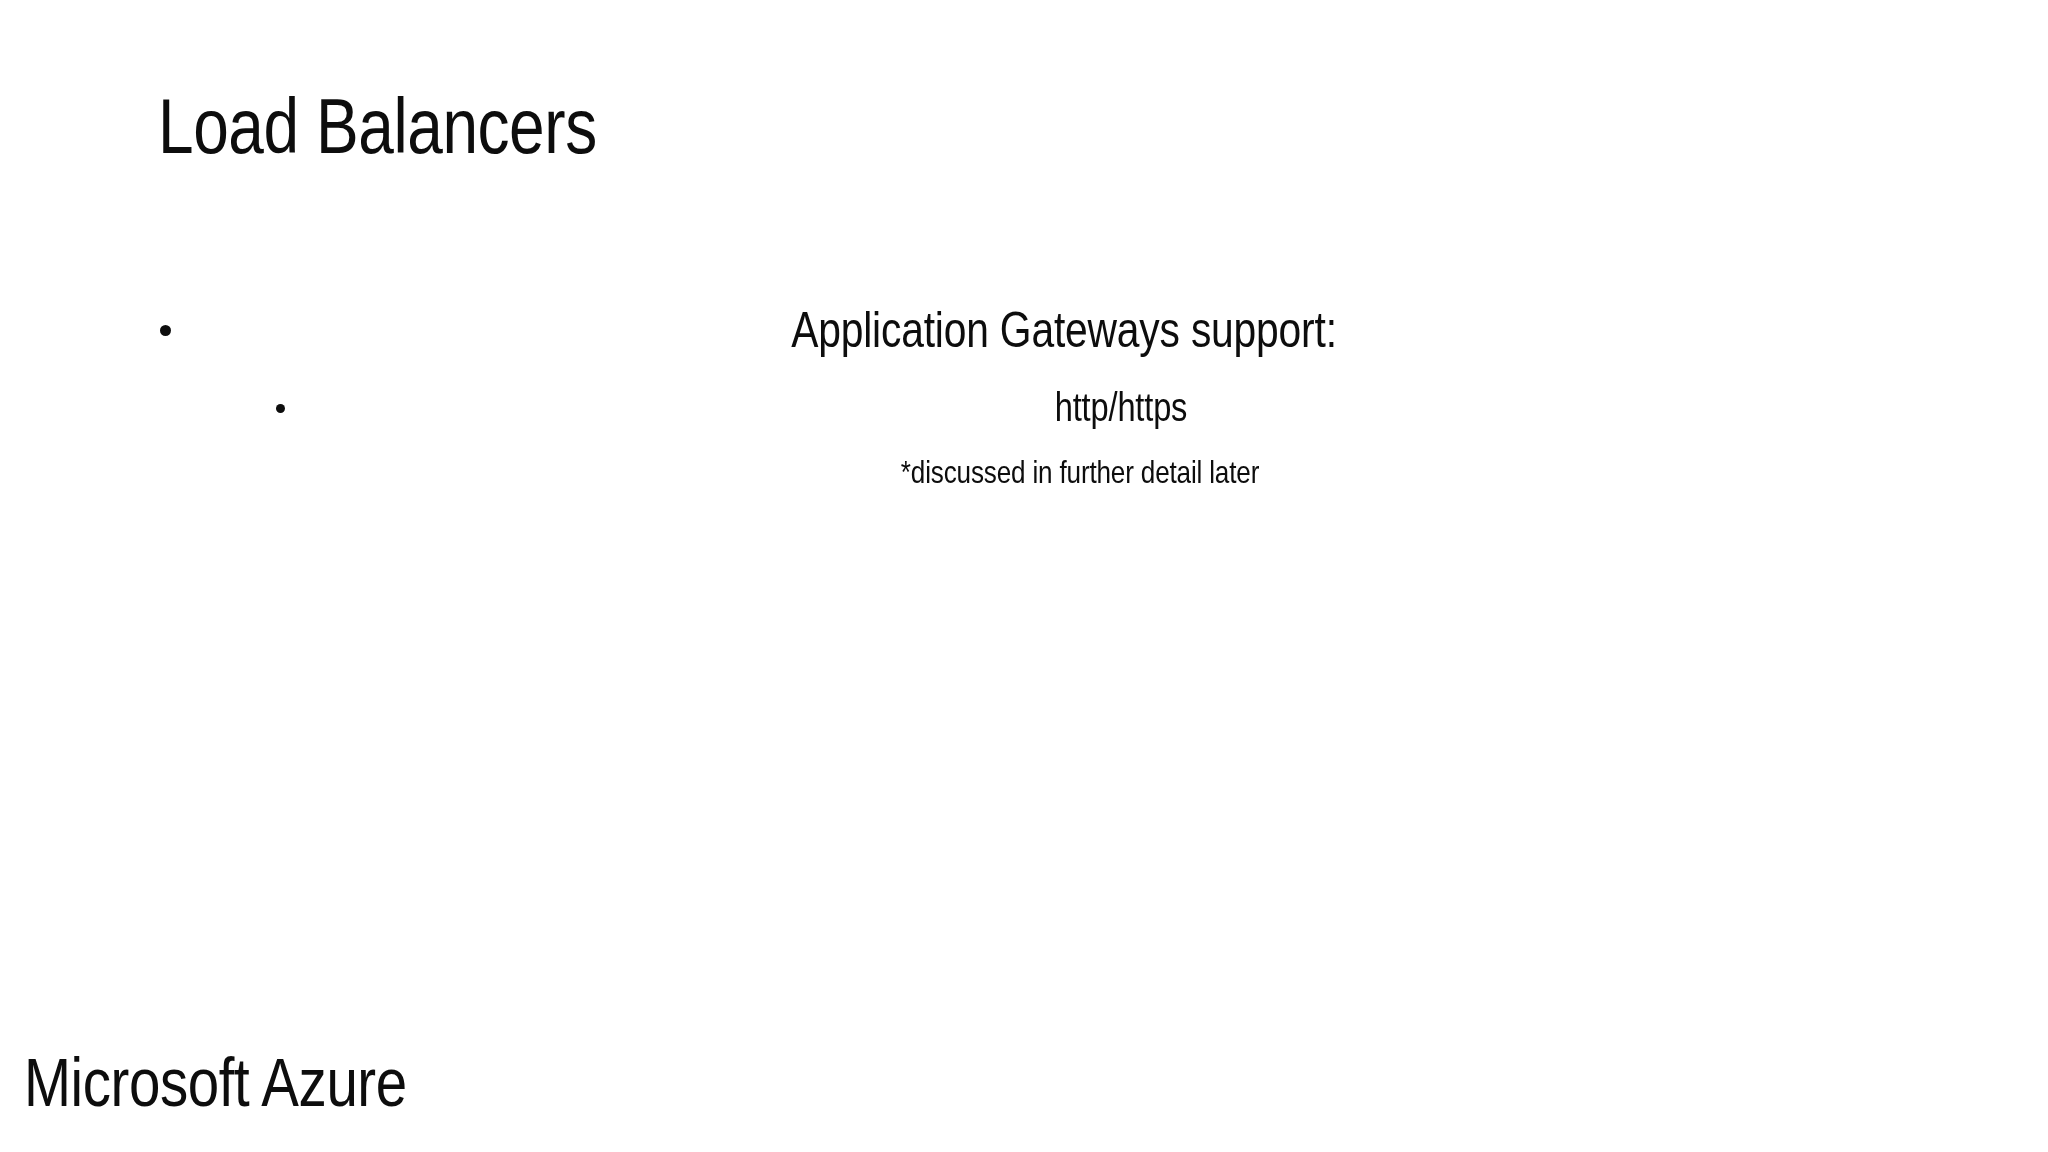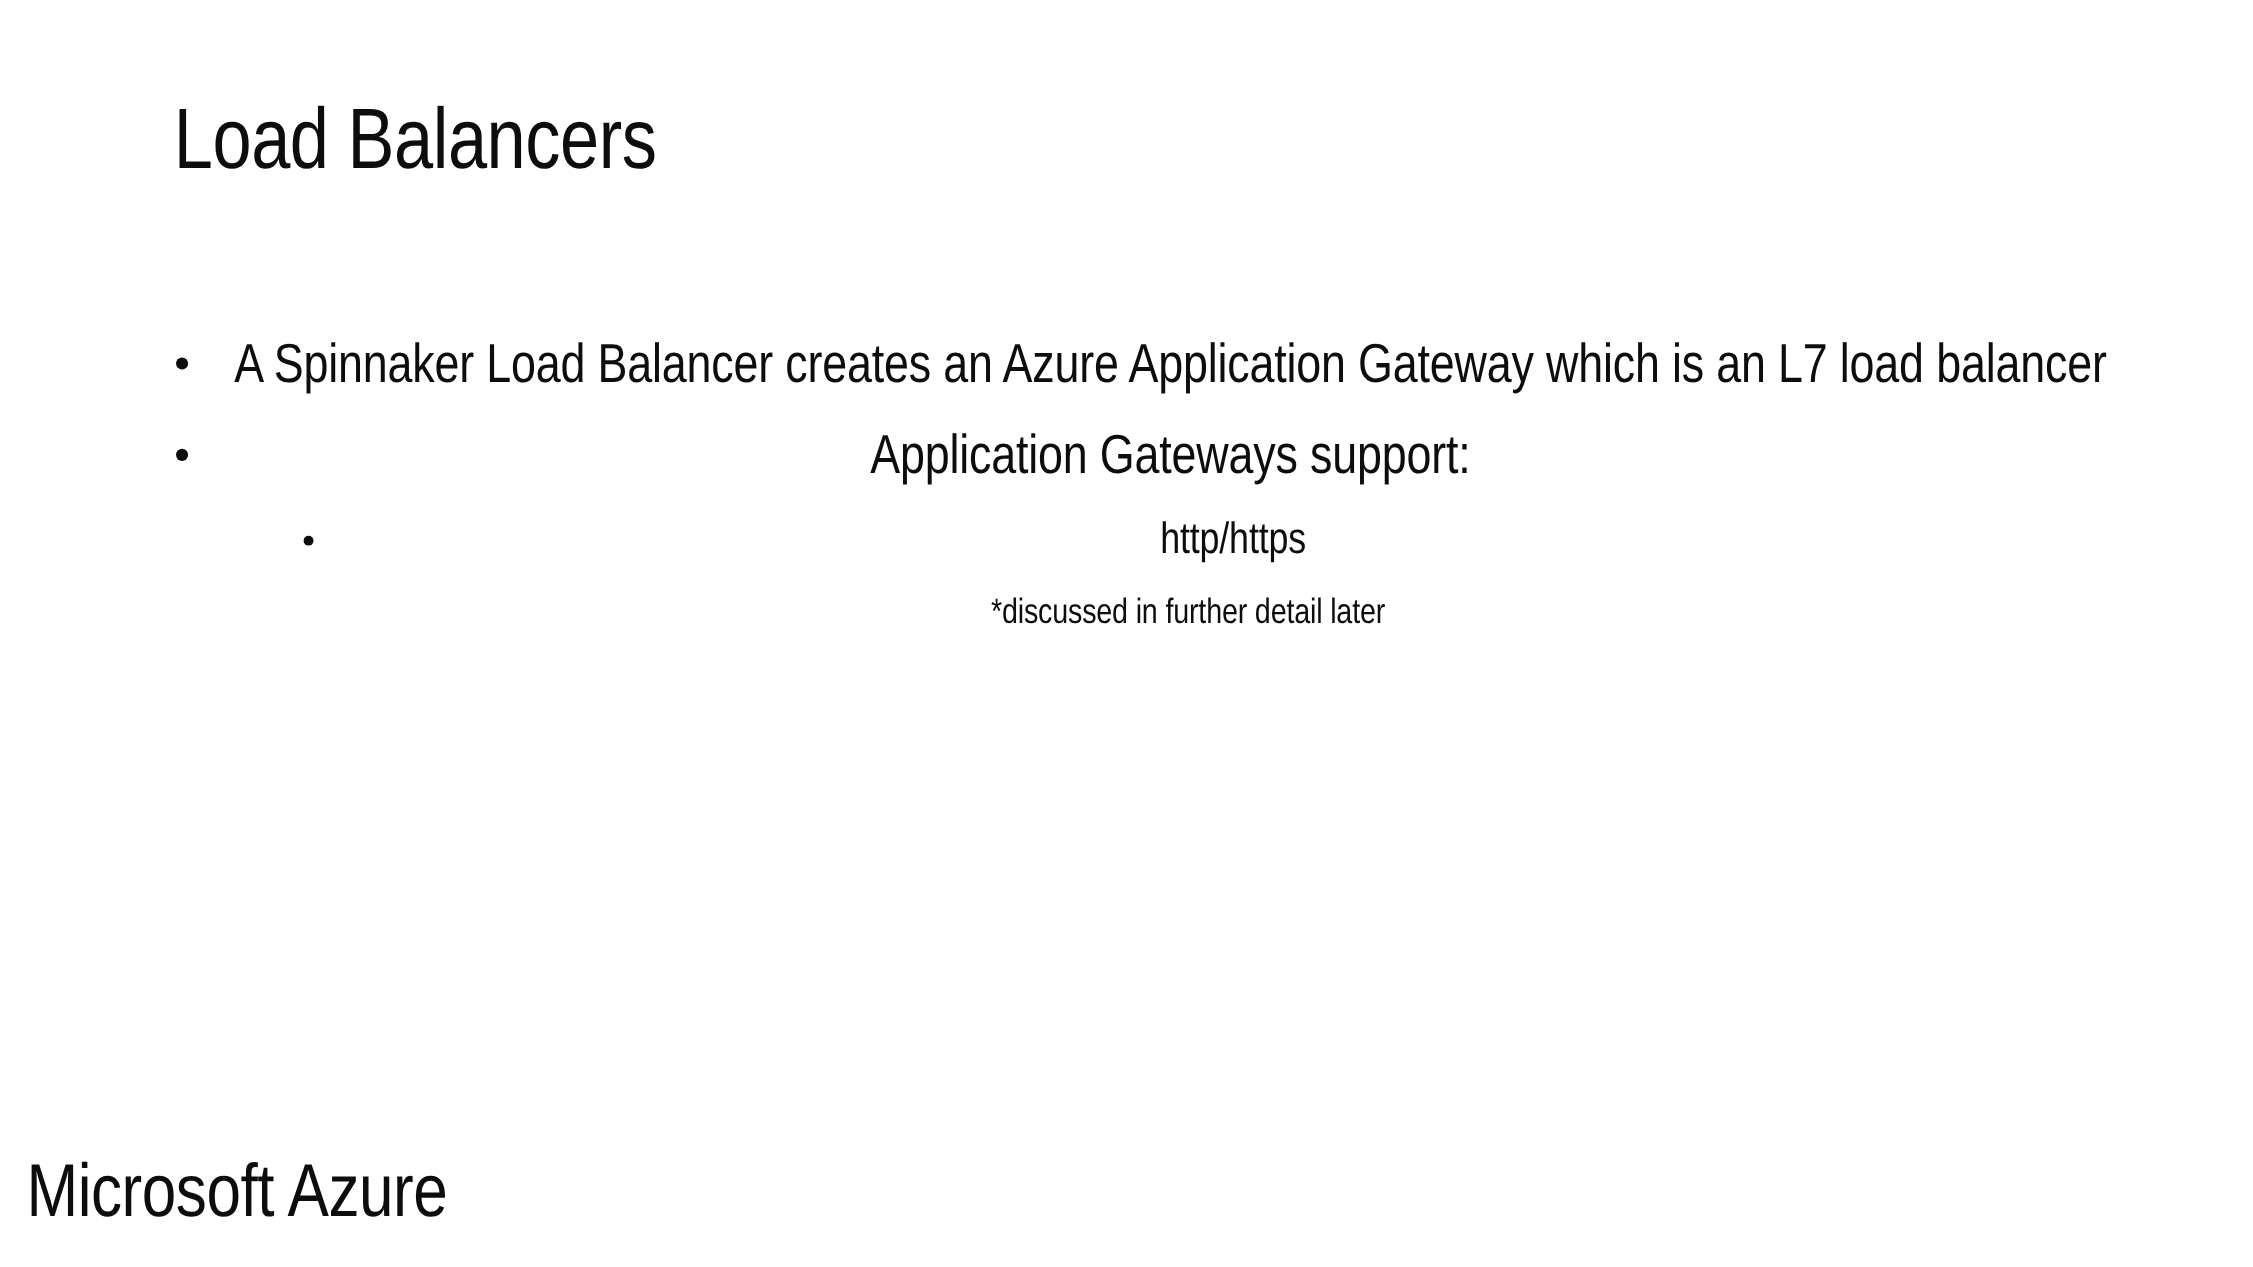--- a/index.html
+++ b/index.html
@@ -139,24 +139,20 @@
 </style>
 </head>
 <body>
 
 <div class="slide">
 
   <div class="slide-title">Load Balancers</div>
 
   <div class="body-block">
 
-    <div class="bullet-l1">
-      <span class="dot"></span>
-      <span class="btext">A Spinnaker Load Balancer creates an Azure Application Gateway which is an L7 load balancer</span>
-    </div>
 
     <div class="bullet-l1">
       <span class="dot"></span>
       <span class="btext">Application Gateways support:</span>
     </div>
 
     <div class="sub-list">
 
       <div class="bullet-l2">
         <span class="dot"></span>

